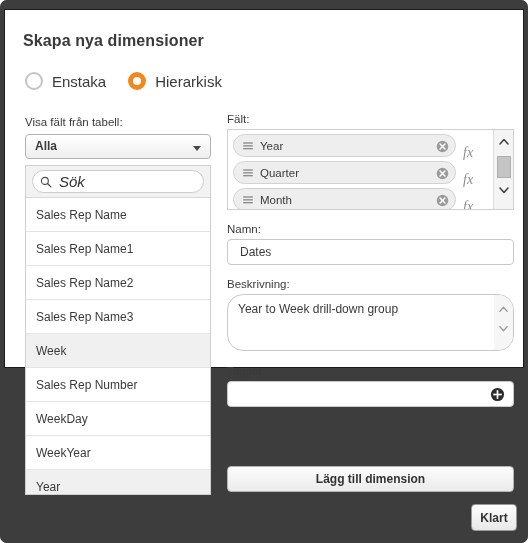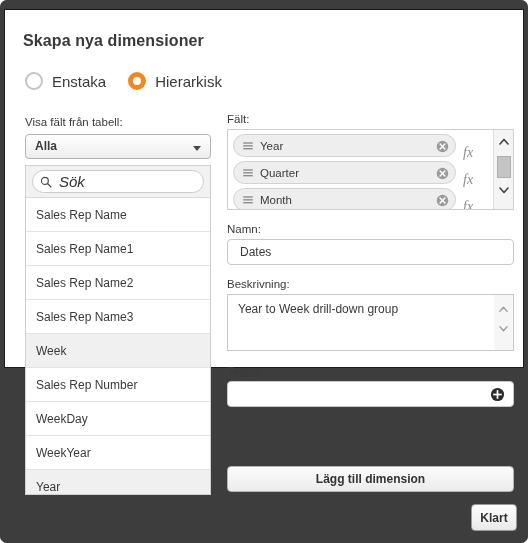--- a/index.html
+++ b/index.html
@@ -284,21 +284,21 @@
   #namn-input {
     left: 222px; top: 229px;
     width: 287px; height: 26px;
     padding-left: 12px;
   }
   .desc-wrap {
     position: absolute;
     left: 222px; top: 284px;
     width: 287px; height: 57px;
     border: 1px solid #c8c8c8;
-    border-radius: 0;
+    border-radius: 16px;
     background: #fff;
     overflow: hidden;
   }
   .desc-text {
     position: absolute;
     left: 8px; top: 5px;
     width: 255px;
     font-size: 12px;
     color: #3a3a3a;
     border: none;

